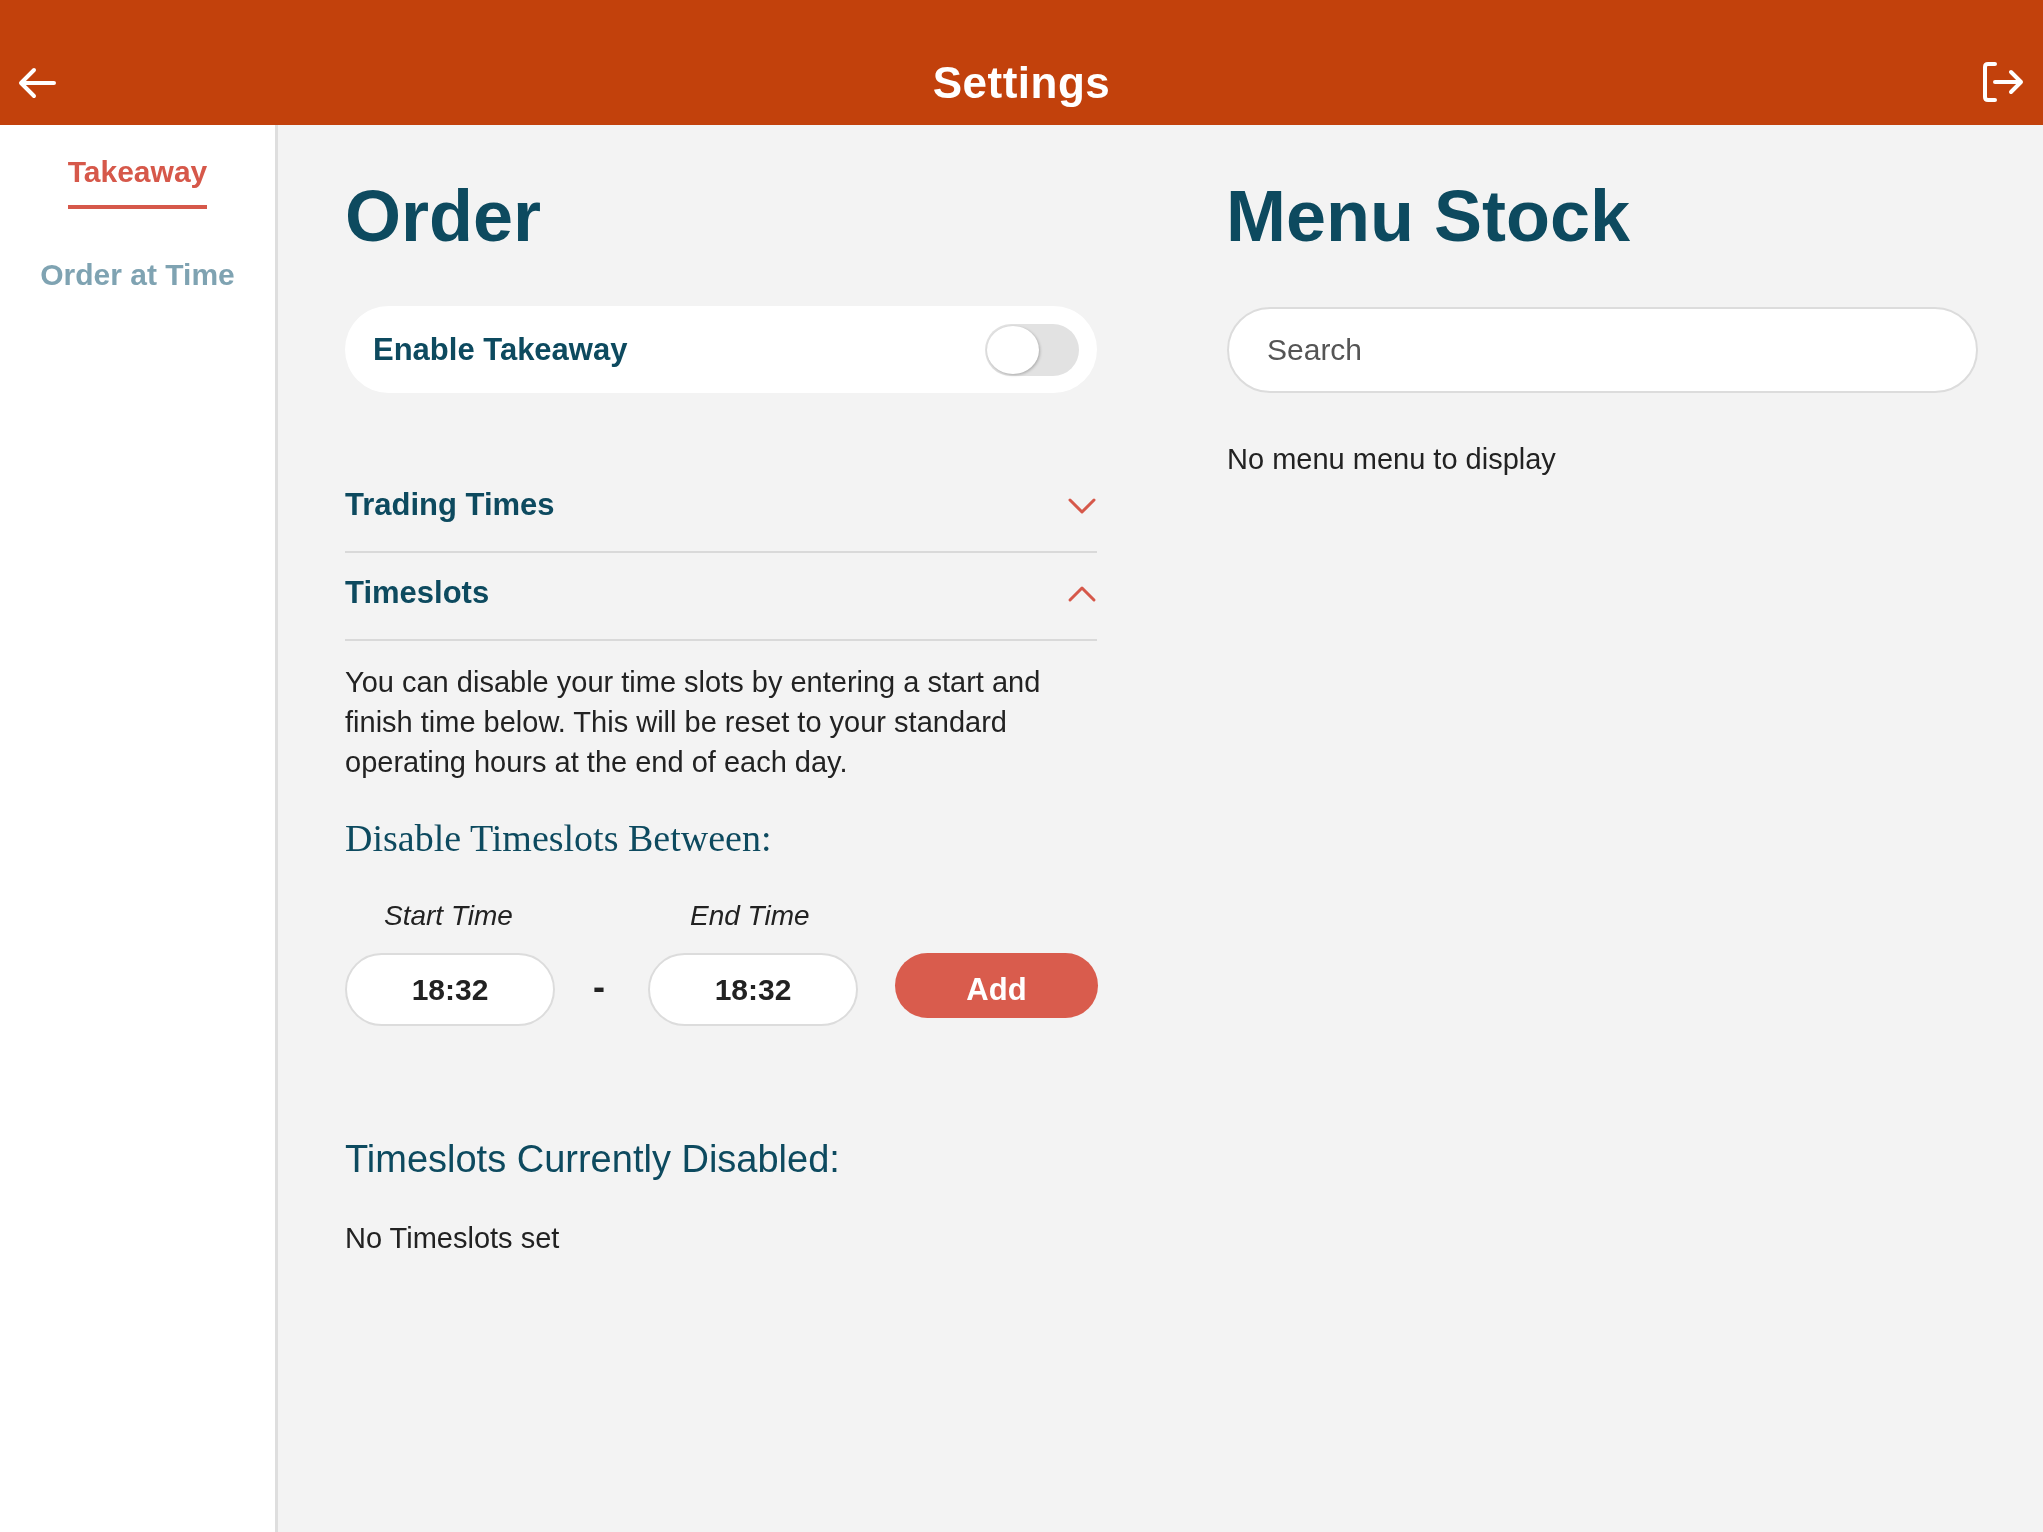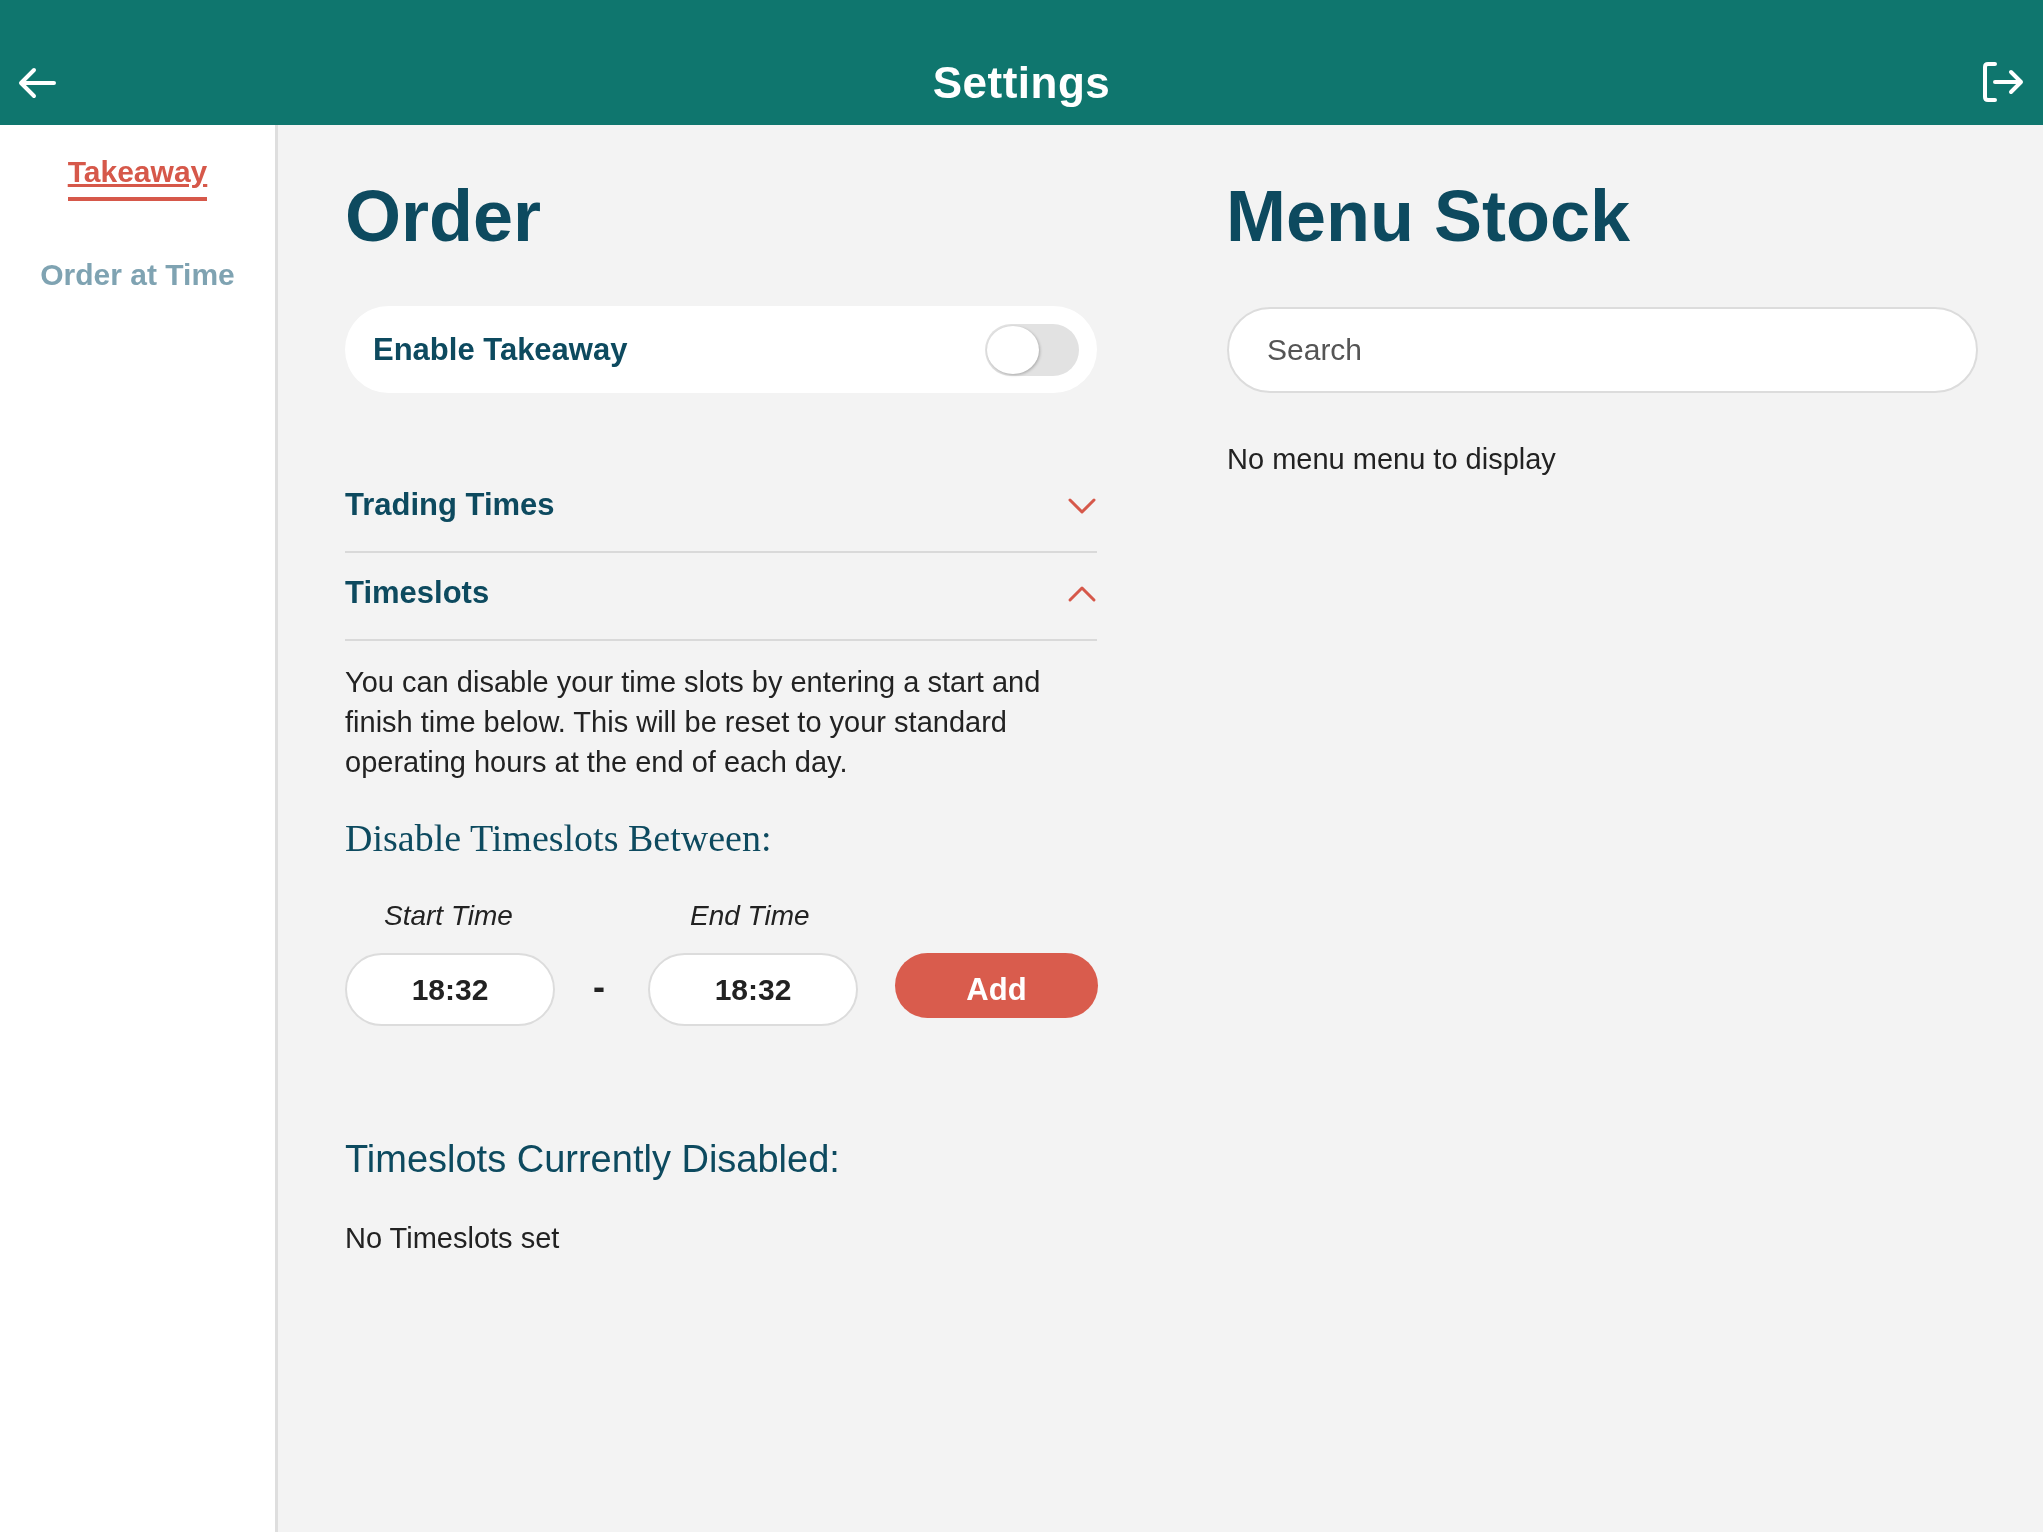--- a/index.html
+++ b/index.html
@@ -1,27 +1,27 @@
 <!DOCTYPE html>
 <html><head>
 <meta charset="utf-8">
 <style>
   * { box-sizing: border-box; margin: 0; padding: 0; }
   html, body { width: 2043px; height: 1532px; overflow: hidden; }
   body { font-family: "Liberation Sans", "DejaVu Sans", sans-serif; background: #f3f3f3; position: relative; }
 
-  .header { position: absolute; left: 0; top: 0; width: 2043px; height: 125px; background: #0f766e; }
+  .header { position: absolute; left: 0; top: 0; width: 2043px; height: 125px; background: #c2410c; }
   .header .back { position: absolute; left: 14px; top: 60px; width: 46px; height: 46px; cursor: pointer; }
   .header .title { position: absolute; left: 0; right: 0; top: 58px; text-align: center; color: #fff; font-weight: 700; font-size: 44px; letter-spacing: 0.5px; }
   .header .logout { position: absolute; right: 16px; top: 58px; width: 48px; height: 48px; cursor: pointer; }
 
   .sidebar { position: absolute; left: 0; top: 125px; width: 278px; height: 1407px; background: #fff; border-right: 3px solid #dedede; }
   .side-item { position: absolute; left: 0; width: 275px; text-align: center; font-weight: 700; font-size: 30px; cursor: pointer; }
   .side-item.active { top: 30px; color: #d6584a; }
-  .side-item.active span { display: inline-block; padding-bottom: 8px; border-bottom: 4px solid #d6584a; text-decoration: underline; }
+  .side-item.active span { display: inline-block; padding-bottom: 16px; border-bottom: 4px solid #d6584a; }
   .side-item.inactive { top: 133px; color: #7fa3b2; }
 
   .main-title { position: absolute; font-weight: 700; font-size: 72px; color: #0d4a5f; top: 175px; }
   #venue-title { left: 345px; }
   #menu-title { left: 1226px; }
 
   .toggle-card { position: absolute; left: 345px; top: 306px; width: 752px; height: 87px; background: #fff; border-radius: 44px; }
   .toggle-card .label { position: absolute; left: 28px; top: 26px; font-weight: 700; font-size: 31px; color: #0d4a5f; }
   .switch { position: absolute; right: 18px; top: 18px; width: 94px; height: 52px; background: #e2e2e2; border-radius: 26px; cursor: pointer; }
   .switch .knob { position: absolute; left: 2px; top: 2px; width: 52px; height: 48px; border-radius: 50%; background: #fff; box-shadow: 1px 1px 3px rgba(0,0,0,0.25); }

